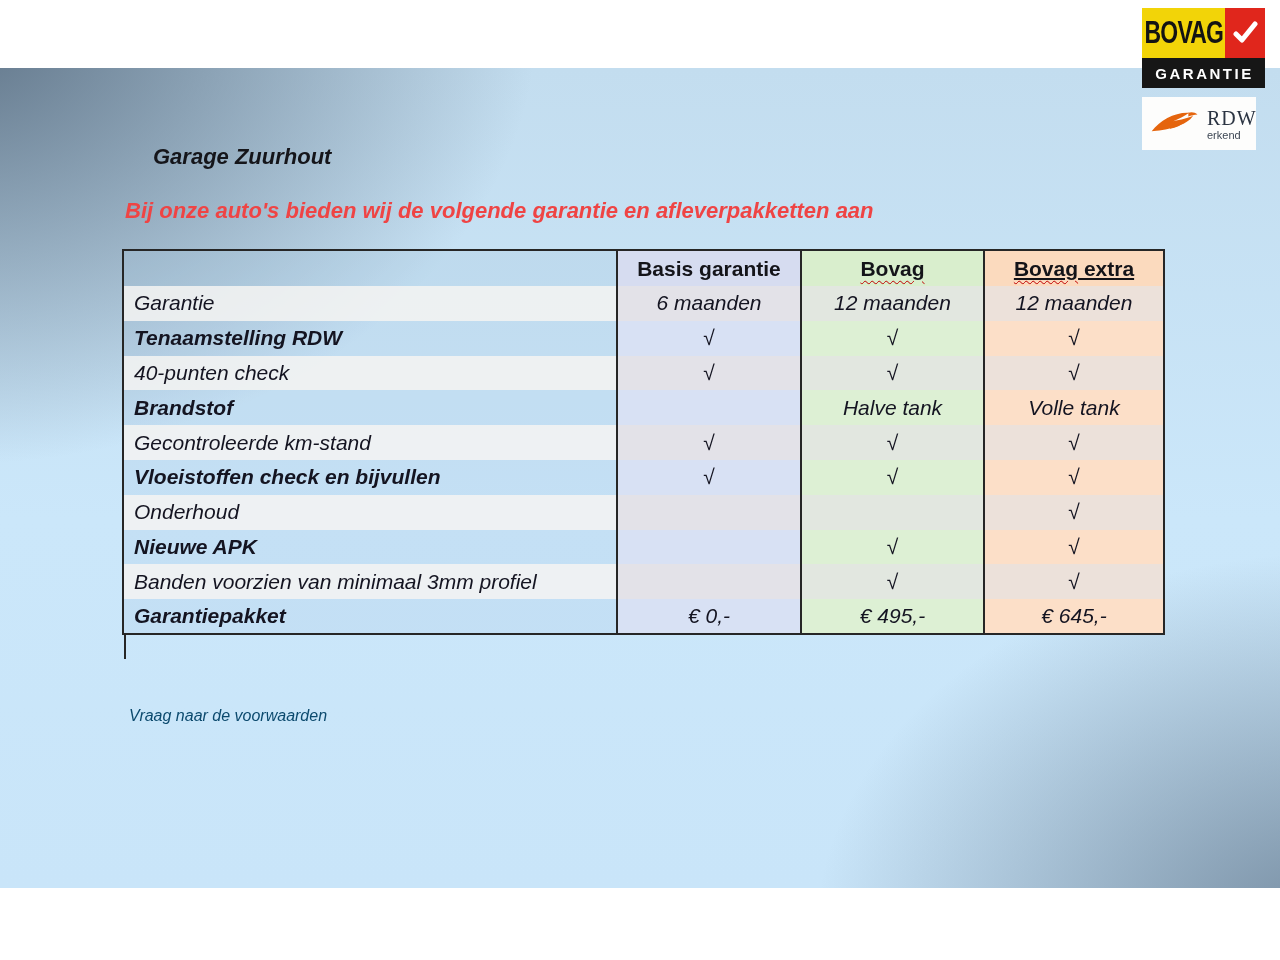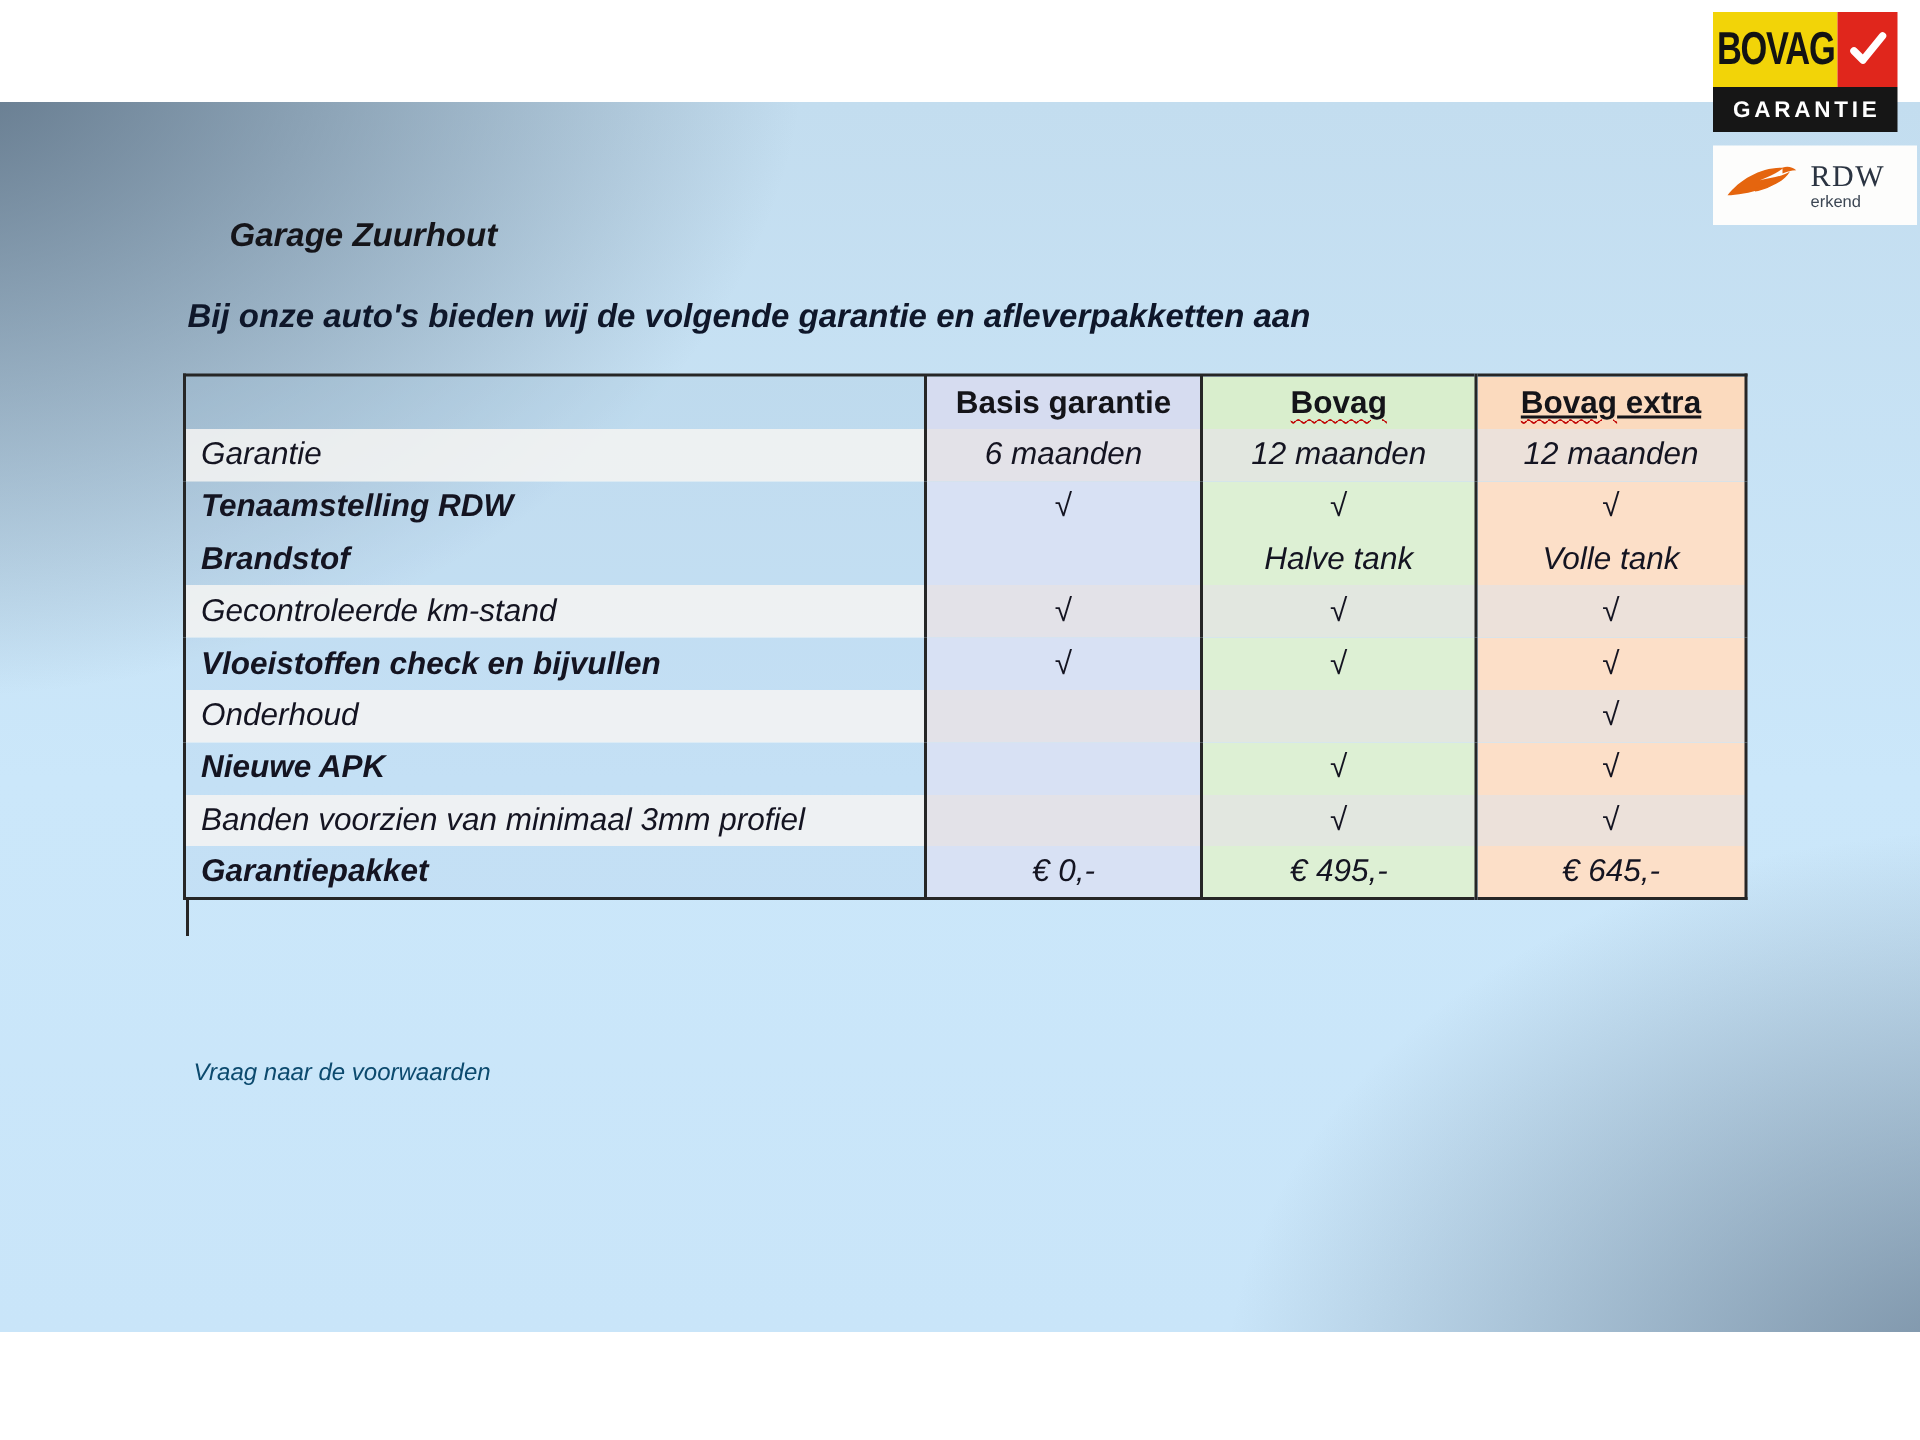--- a/index.html
+++ b/index.html
@@ -17,21 +17,21 @@
       radial-gradient(ellipse 860px 640px at 104% 106%, rgba(96,117,138,0.80), rgba(96,117,138,0) 60%),
       linear-gradient(180deg,#c3ddef 0%,#cbe7fa 55%,#c9e5f9 100%);
   }
   
   .title{
     position:absolute;left:125px;top:144px;
     font:italic 700 22px/1.2 "Liberation Sans",sans-serif;color:#15151a;margin-left:28px;
   }
   .subtitle{
     position:absolute;left:125px;top:198px;
-    font:italic 700 22px/1.2 "Liberation Sans",sans-serif;color:#0f172a;
+    font:italic 700 22px/1.2 "Liberation Sans",sans-serif;color:#ef4444;
   }
   
   .table-wrap{position:absolute;left:122px;top:249px;}
   table{
     width:1041px;table-layout:fixed;border-collapse:collapse;
     border:2px solid var(--table-border,#262626);
   }
   col.w1{width:494px;} col.w2{width:184px;} col.w3{width:183px;} col.w4{width:180px;}
   thead tr{height:36px;}
   tbody tr{height:34.8px;}
@@ -78,21 +78,21 @@
     width:40px;background:var(--bovag-red,#e0261c);
     display:flex;align-items:center;justify-content:center;
   }
   .bovag-bar{
     height:30px;background:var(--bovag-black,#161616);color:#fff;
     display:flex;align-items:center;justify-content:center;
     font:700 15px "Liberation Sans",sans-serif;letter-spacing:2.5px;padding-left:2px;
   }
   
   .rdw{
-    position:absolute;left:1142px;top:97px;width:136px;height:53px;
+    position:absolute;left:1142px;top:97px;width:114px;height:53px;
     background:#fdfdfc;display:flex;align-items:center;gap:7px;
     padding:0 8px;box-sizing:border-box;
   }
   .rdw-name{font:400 20px "Liberation Serif",serif;color:#2b3442;letter-spacing:1px;}
   .rdw-sub{font:400 11px "Liberation Sans",sans-serif;color:#3d4754;margin-top:-1px;}
 </style>
 </head>
 <body>
 
 <div class="canvas"></div>
@@ -122,20 +122,26 @@
           <td class="c2">6 maanden</td>
           <td class="c3">12 maanden</td>
           <td class="c4">12 maanden</td>
         </tr>
         <tr class="band-tint">
           <td class="c1">Tenaamstelling RDW</td>
           <td class="c2">√</td>
           <td class="c3">√</td>
           <td class="c4">√</td>
         </tr>
+        <tr class="band-gray">
+          <td class="c1">40-punten check</td>
+          <td class="c2">√</td>
+          <td class="c3">√</td>
+          <td class="c4">√</td>
+        </tr>
         <tr class="band-tint">
           <td class="c1">Brandstof</td>
           <td class="c2"></td>
           <td class="c3">Halve tank</td>
           <td class="c4">Volle tank</td>
         </tr>
         <tr class="band-gray">
           <td class="c1">Gecontroleerde km-stand</td>
           <td class="c2">√</td>
           <td class="c3">√</td>

